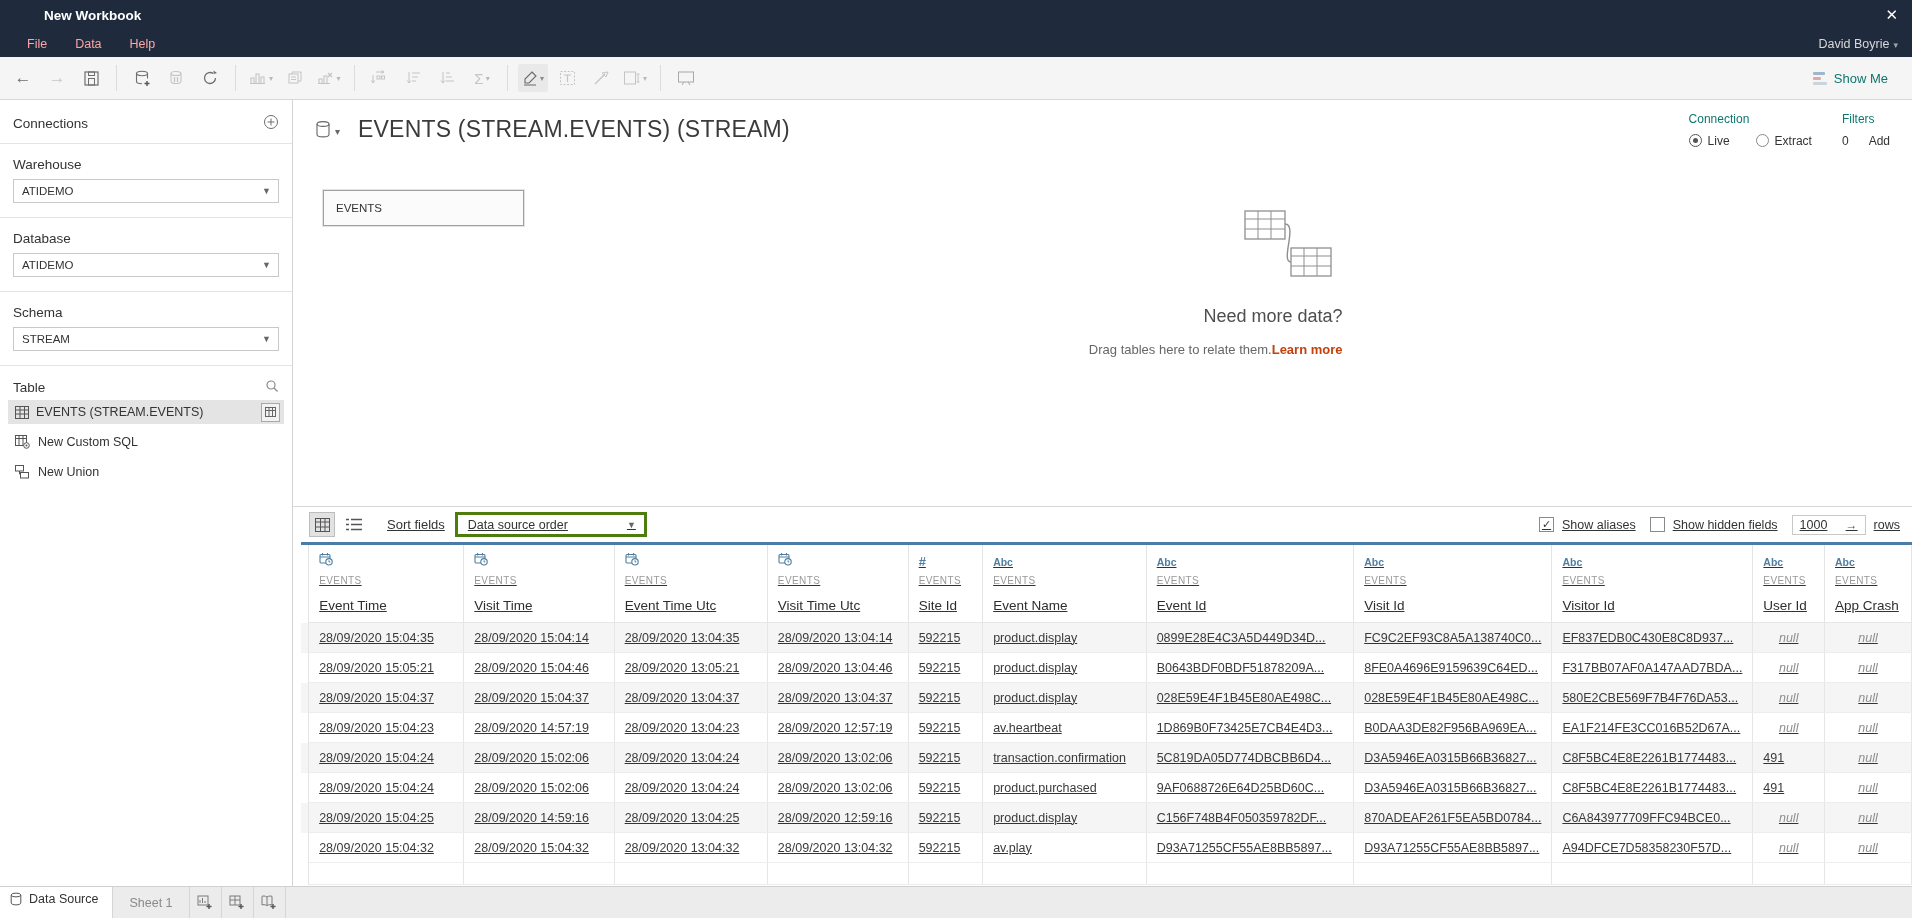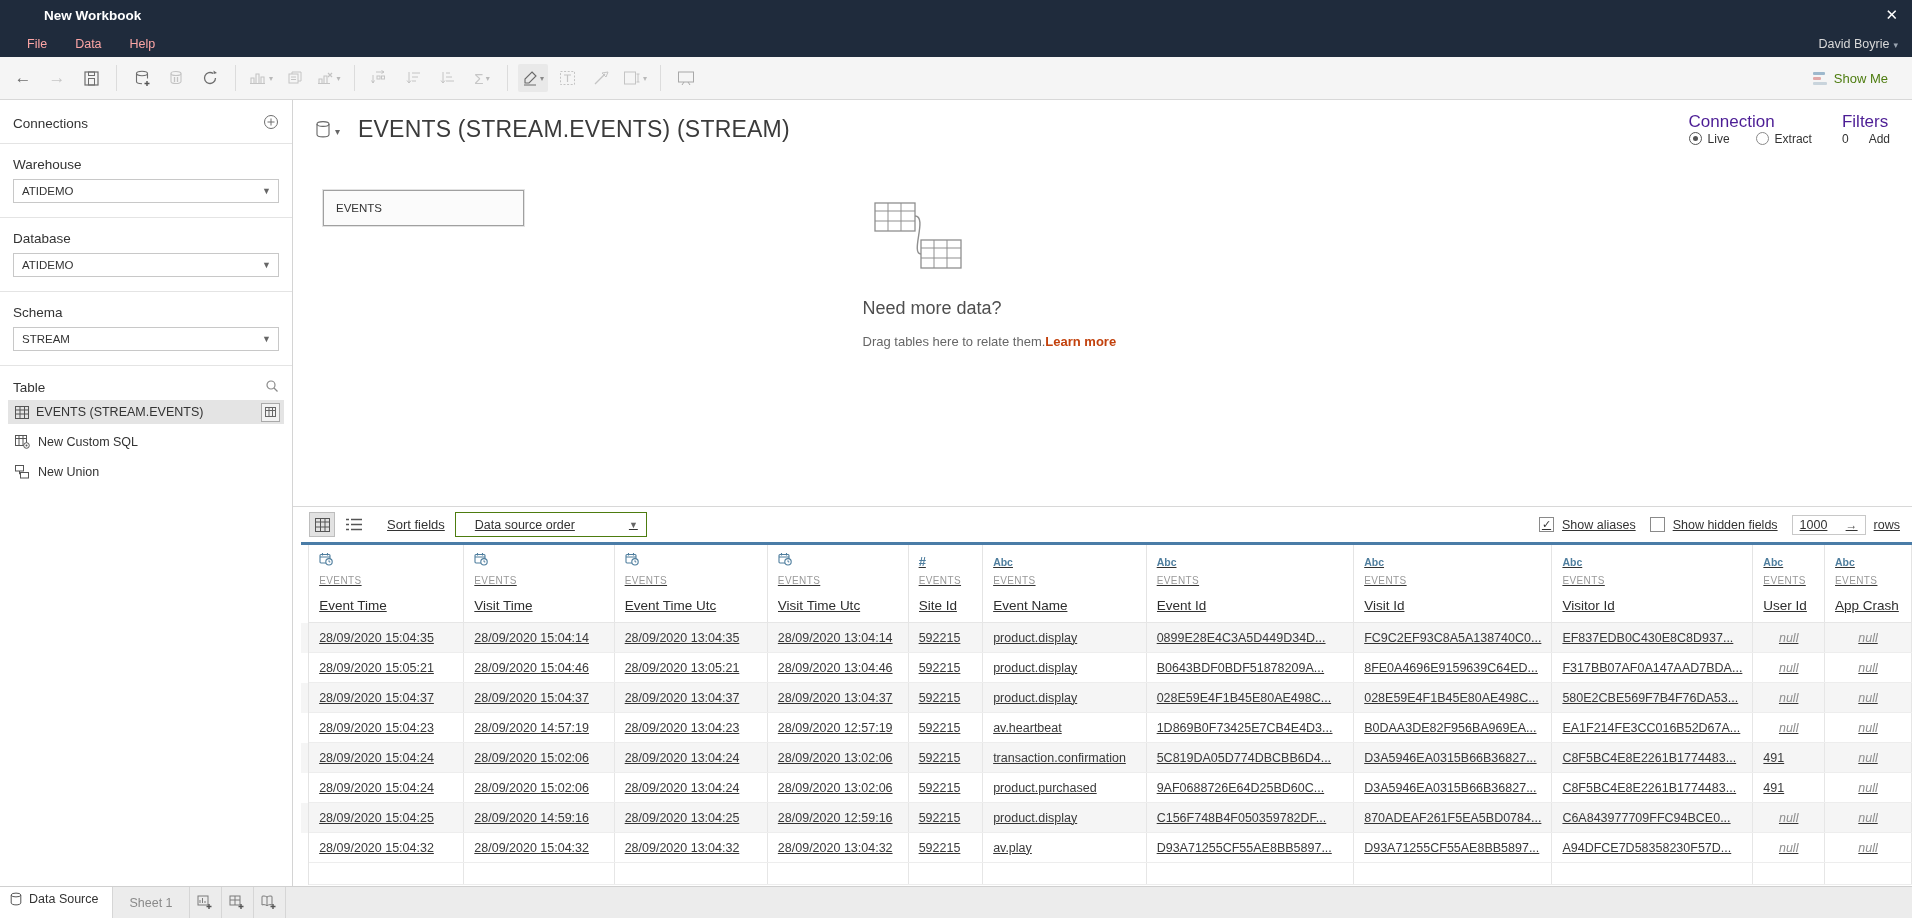--- a/index.html
+++ b/index.html
@@ -19,21 +19,21 @@
   
   .toolbar { height:43px; background:#f5f5f5; border-bottom:1px solid #d8d8d8;
     display:flex; align-items:center; padding:0 10px 0 6px; }
   .tb-ic { width:30px; height:28px; display:flex; align-items:center; justify-content:center;
     font-size:17px; color:#6e6e6e; position:relative; margin:0 2px; }
   .tb-ic.dis { color:#c6c6c6; }
   .tb-ic svg { display:block; }
   .tb-ic .mini-caret { font-size:8px; color:#b9b9b9; margin-left:2px; }
   .tb-sep { width:1px; height:26px; background:#dcdcdc; margin:0 8px; }
   .tb-ic.hl { background:#e9e9e9; border-radius:2px; }
-  .showme { margin-left:auto; display:flex; align-items:center; gap:7px; color:#4d7c0f; font-size:13px; padding-right:14px; }
+  .showme { margin-left:auto; display:flex; align-items:center; gap:7px; color:#0f766e; font-size:13px; padding-right:14px; }
   .sm-bars { display:inline-flex; flex-direction:column; gap:2px; }
   .sm-bars i { display:block; height:3px; border-radius:1px; }
   .sm-bars i:nth-child(1){ width:12px; background:#9db8cc; }
   .sm-bars i:nth-child(2){ width:8px;  background:#e0a8a8; }
   .sm-bars i:nth-child(3){ width:14px; background:#c9d4dc; }
 
   
   .main { display:flex; height:786px; }
   .sidebar { width:293px; border-right:1px solid #d4d4d4; background:#fff; flex-shrink:0; }
   .content { flex:1; display:flex; flex-direction:column; min-width:0; }
@@ -57,45 +57,45 @@
     display:flex; align-items:center; justify-content:center; }
   .sb-link { margin:6px 8px; height:24px; display:flex; align-items:center; padding-left:7px; font-size:12.5px; color:#333; }
   .sb-link .lbl { margin-left:8px; }
 
   
   .canvas { position:relative; height:406px; background:#fff; }
   .canvas-title { position:absolute; top:16px; left:22px; display:flex; align-items:center; }
   .canvas-title .caret { font-size:10px; color:#666; margin:4px 0 0 3px; }
   .canvas-title .txt { font-size:23px; color:#3b3b3b; margin-left:18px; letter-spacing:0.2px; }
   .conn-filter { position:absolute; top:12px; right:22px; display:flex; gap:30px; }
-  .cf-col .cf-label { font-size:17px; color:#4c1d95; }
+  .cf-col .cf-label { font-size:12px; color:#0f766e; margin-bottom:8px; }
   .cf-opts { display:flex; gap:26px; font-size:12px; color:#333; }
   .radio { width:13px; height:13px; border:1px solid #8a8a8a; border-radius:50%; display:inline-block;
     position:relative; vertical-align:-2px; margin-right:6px; background:#fff; }
   .radio.sel { border-color:#555; }
   .radio.sel::after { content:""; position:absolute; left:3px; top:3px; width:5px; height:5px; border-radius:50%; background:#555; }
   .filters-col .cf-label { text-align:left; }
   .filters-opts { display:flex; gap:20px; font-size:12px; color:#333; }
   .events-box { position:absolute; top:90px; left:30px; width:201px; height:36px; background:#fbfbfb;
     border:1px solid #a0a0a0; outline:1px solid #e3e3e3; display:flex; align-items:center; }
   .events-box .lbl { font-size:11.5px; color:#333; margin-left:12px; }
-  .empty-state { position:absolute; top:100px; left:50%; transform:translateX(-50%); width:480px; text-align:left; }
+  .empty-state { position:absolute; top:108px; left:50%; transform:translateX(-50%); width:480px; text-align:right; }
   .empty-state .gfx { margin-bottom:22px; }
   .empty-title { font-size:18px; color:#4e4e4e; }
   .empty-sub { font-size:13px; color:#666; margin-top:15px; }
   .empty-sub .link { font-weight:bold; color:#c2410c; }
 
   
   .gridpane { flex:1; border-top:1px solid #d8d8d8; display:flex; flex-direction:column; overflow:hidden;text-decoration:underline; }
   .grid-controls { height:35px; display:flex; align-items:center; padding:0 8px 0 16px; flex-shrink:0; }
   .view-btn { width:26px; height:25px; display:flex; align-items:center; justify-content:center; margin-right:6px; }
   .view-btn.sel { background:#e2e2e2; border:1px solid #bdbdbd; }
   .gc-label { font-size:13px; color:#333; margin:0 10px 0 14px; }
-  .gc-select { width:192px; height:25px; border:1px solid #4d7c0f; display:flex; align-items:center;
-    font-size:12.5px; color:#333; padding-left:19px; background:#fff; }
+  .gc-select { width:192px; height:25px; border:3px solid #4d7c0f; display:flex; align-items:center;
+    font-size:12.5px; color:#333; padding-left:10px; background:#fff; }
   .gc-select .caret { margin-left:auto; margin-right:8px; font-size:9px; color:#666; }
   .gc-right { margin-left:auto; display:flex; align-items:center; gap:8px; }
   .chk { width:15px; height:15px; border:1px solid #8a8a8a; background:#fff; display:inline-flex;
     align-items:center; justify-content:center; font-size:11px; color:#333; }
   .chk .mark { visibility:hidden; }
   .chk.checked .mark { visibility:visible; }
   .chk-lbl { font-size:12.5px; color:#333; margin-right:6px; }
   .rows-input { width:74px; height:20px; border:1px solid #c8c8c8; display:flex; align-items:center;
     font-size:12.5px; color:#333; padding:0 7px; background:#fff; }
   .rows-input .arrow { margin-left:auto; color:#555; font-size:12px; }

